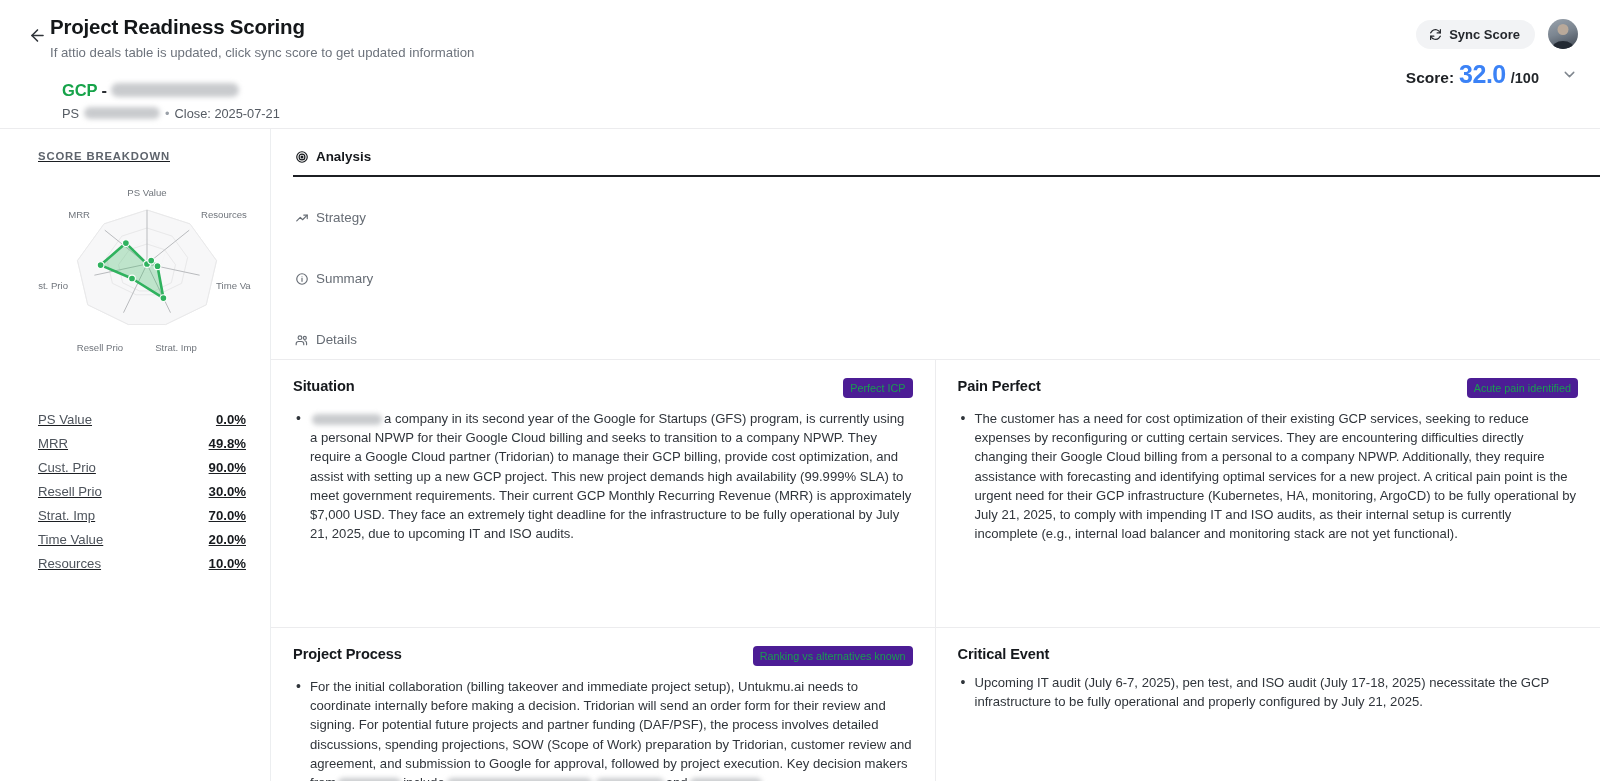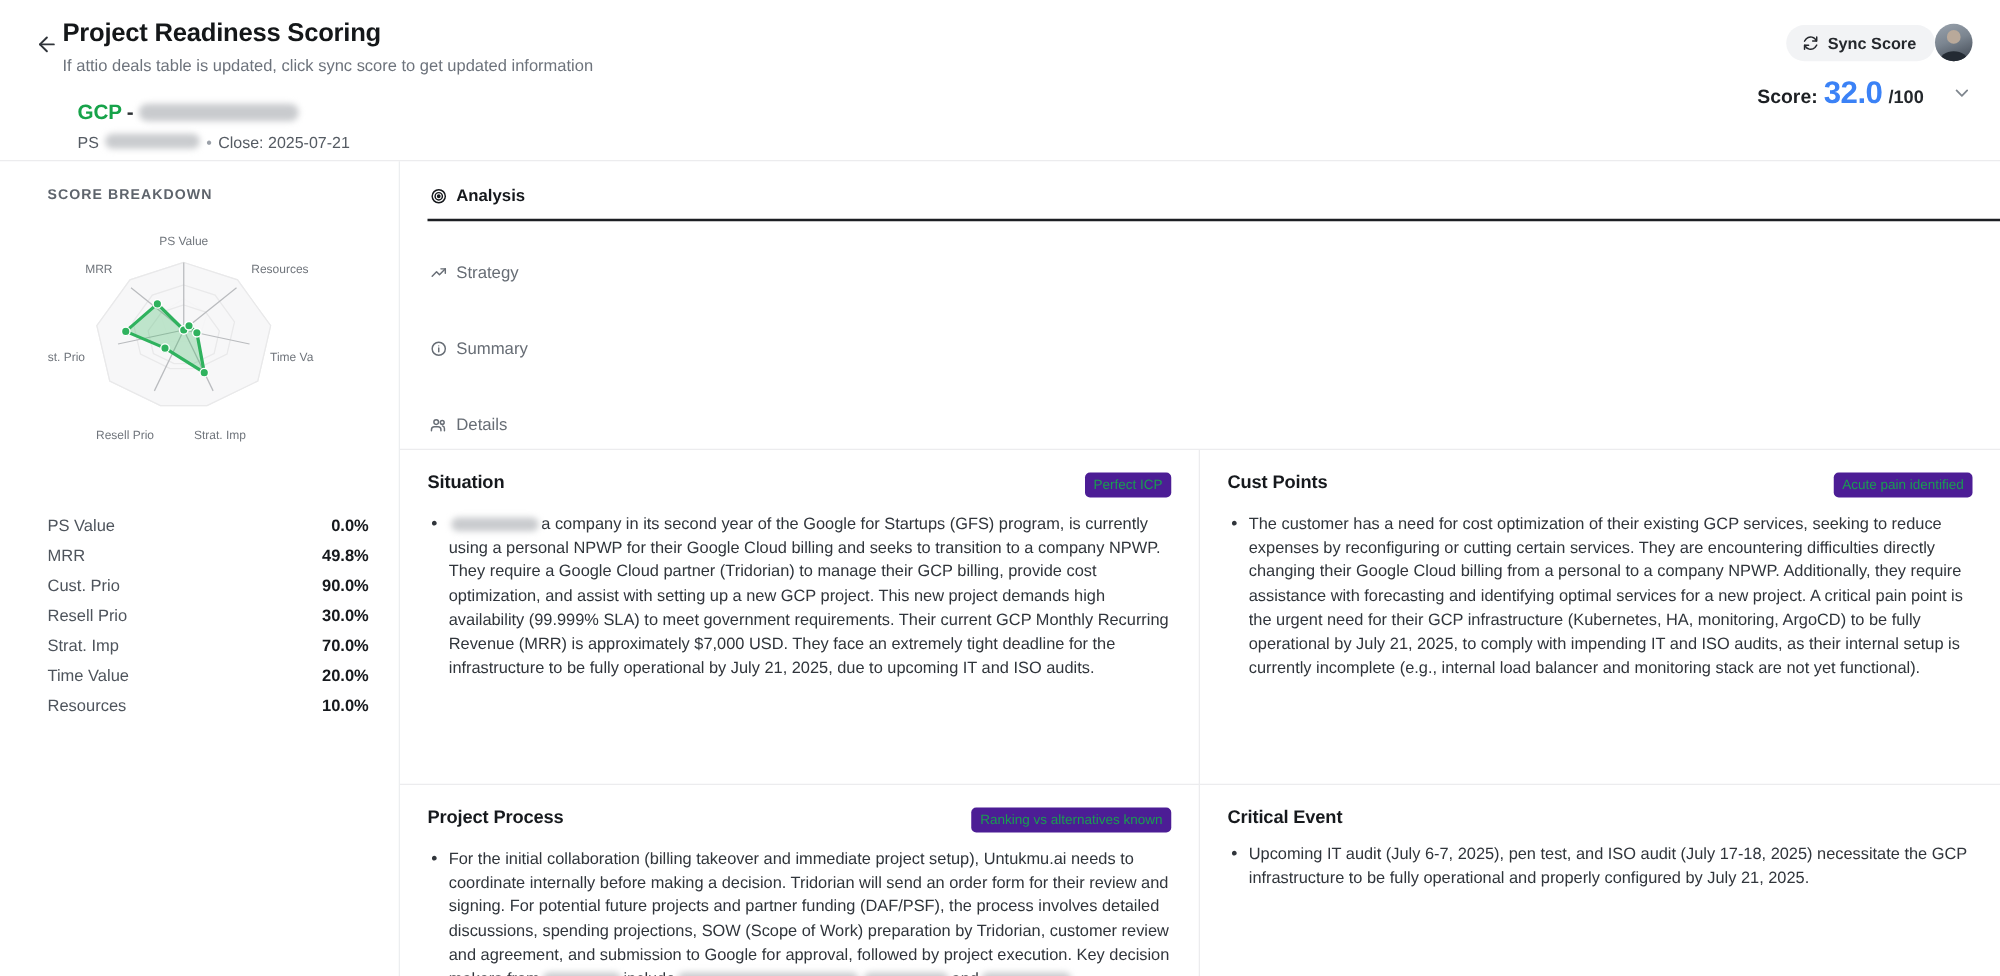--- a/index.html
+++ b/index.html
@@ -29,21 +29,21 @@
   .hdr-titles { margin-left: 0; }
   .page-title {
     font-size: 20.5px; font-weight: 700; letter-spacing: -0.2px;
     color: #141719; line-height: 1.25;
   }
   .page-sub {
     font-size: 13.2px; color: #6d737c; margin-top: 4px; line-height: 1.3;
   }
   .hdr-actions {
     position: absolute; top: 19px; right: 22px;
-    display: flex; align-items: center; 
+    display: flex; align-items: center; gap: 13px;
   }
   .sync-btn {
     display: flex; align-items: center; gap: 7px;
     background: #f2f3f5; border: none; border-radius: 999px;
     padding: 7px 15px 7px 13px;
     font-family: inherit; font-size: 13px; font-weight: 600;
     color: #25282d; cursor: pointer;
   }
   .avatar {
     width: 30px; height: 30px; border-radius: 50%;
@@ -93,23 +93,24 @@
   }
   .score-val { font-size: 25px; font-weight: 700; color: #3b82f6; letter-spacing: -0.5px; }
   .score-den { font-size: 14.5px; font-weight: 700; color: #23272b; }
   .chev { color: #7f868e; cursor: pointer; display:flex; }
 
   
   .body { display: flex; height: calc(781px - 128px); border-top: 1px solid #ececee; }
 
   
   .sidebar {
-    width: 320px; flex: none;
+    width: 271px; flex: none;
     border-right: 1px solid #eceef0;
     padding: 21px 24px 0 38px;
+    text-decoration: underline;
   }
   .sb-title {
     font-size: 11.3px; font-weight: 700; letter-spacing: 0.85px;
     color: #5e646c; text-transform: uppercase;
   }
   .radar-box { margin-top: 4px; }
   .sb-table { margin-top: 32px; }
   .sb-row {
     display: flex; justify-content: space-between; align-items: baseline;
     padding: 4.5px 0;
@@ -358,21 +359,21 @@
           <div class="cell-title">Situation</div>
           <div class="badge">Perfect ICP</div>
         </div>
         <ul class="bullets">
           <li><span class="inline-redact" style="width:70px;"></span><span>a company in its second year of the Google for Startups (GFS) program, is currently using a personal NPWP for their Google Cloud billing and seeks to transition to a company NPWP. They require a Google Cloud partner (Tridorian) to manage their GCP billing, provide cost optimization, and assist with setting up a new GCP project. This new project demands high availability (99.999% SLA) to meet government requirements. Their current GCP Monthly Recurring Revenue (MRR) is approximately $7,000 USD. They face an extremely tight deadline for the infrastructure to be fully operational by July 21, 2025, due to upcoming IT and ISO audits.</span></li>
         </ul>
       </div>
 
       <div class="cell brd-b">
         <div class="cell-head">
-          <div class="cell-title">Cust Points</div>
+          <div class="cell-title">Pain Perfect</div>
           <div class="badge">Acute pain identified</div>
         </div>
         <ul class="bullets">
           <li>The customer has a need for cost optimization of their existing GCP services, seeking to reduce expenses by reconfiguring or cutting certain services. They are encountering difficulties directly changing their Google Cloud billing from a personal to a company NPWP. Additionally, they require assistance with forecasting and identifying optimal services for a new project. A critical pain point is the urgent need for their GCP infrastructure (Kubernetes, HA, monitoring, ArgoCD) to be fully operational by July 21, 2025, to comply with impending IT and ISO audits, as their internal setup is currently incomplete (e.g., internal load balancer and monitoring stack are not yet functional).</li>
         </ul>
       </div>
 
       <div class="cell brd-r">
         <div class="cell-head">
           <div class="cell-title">Project Process</div>

